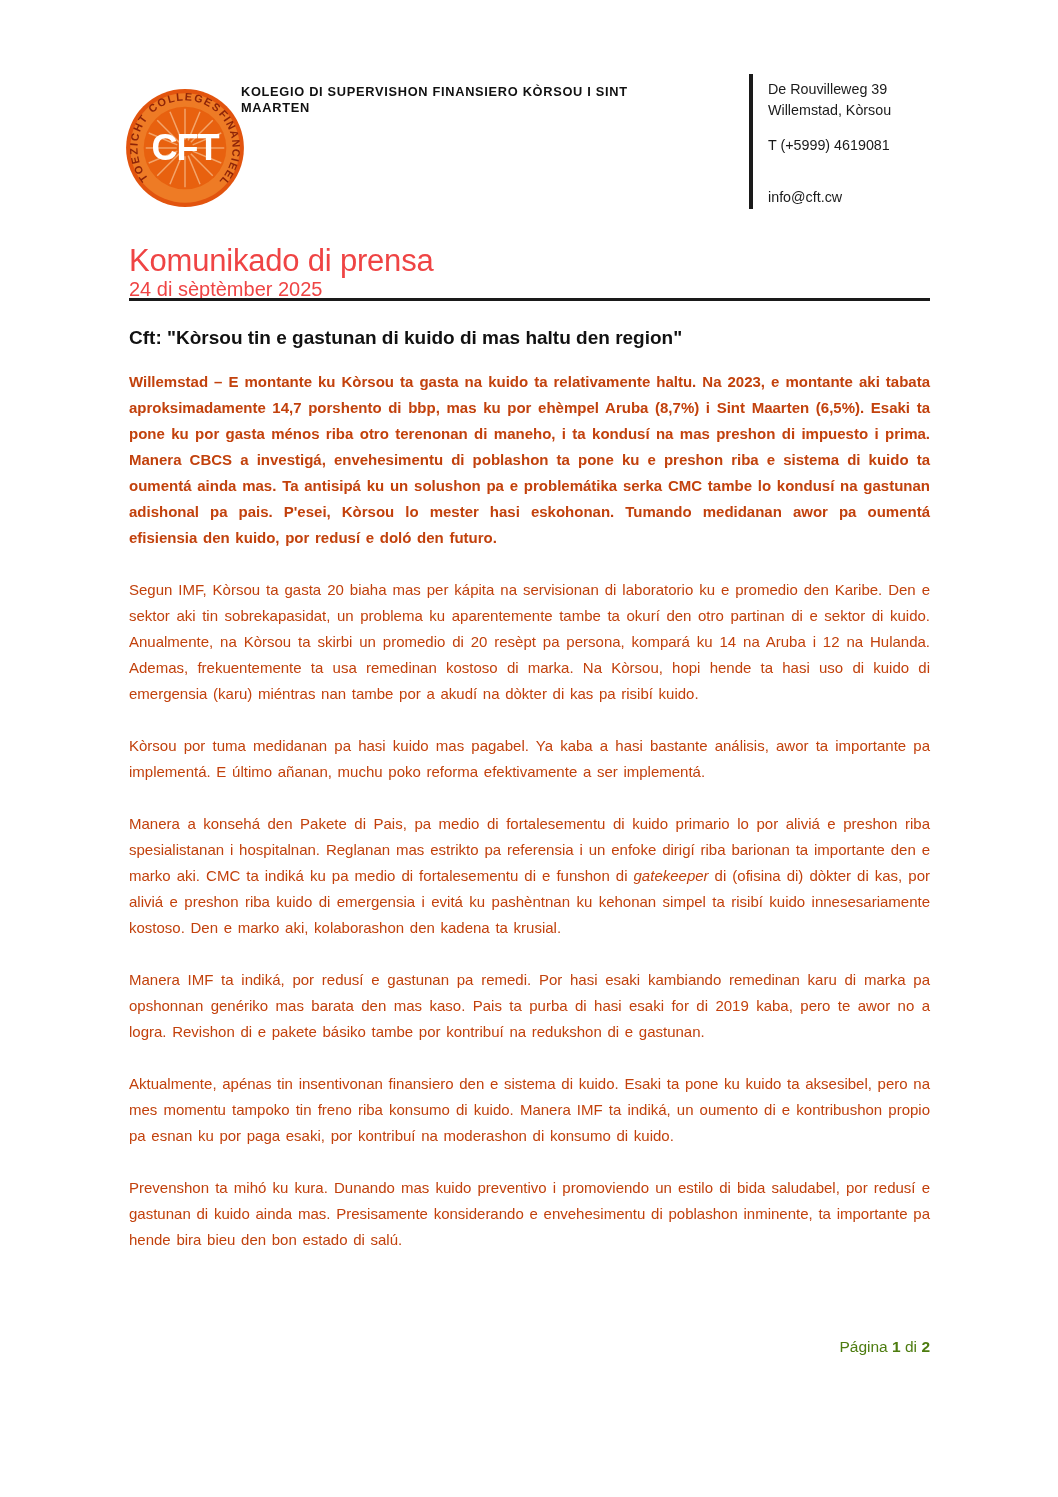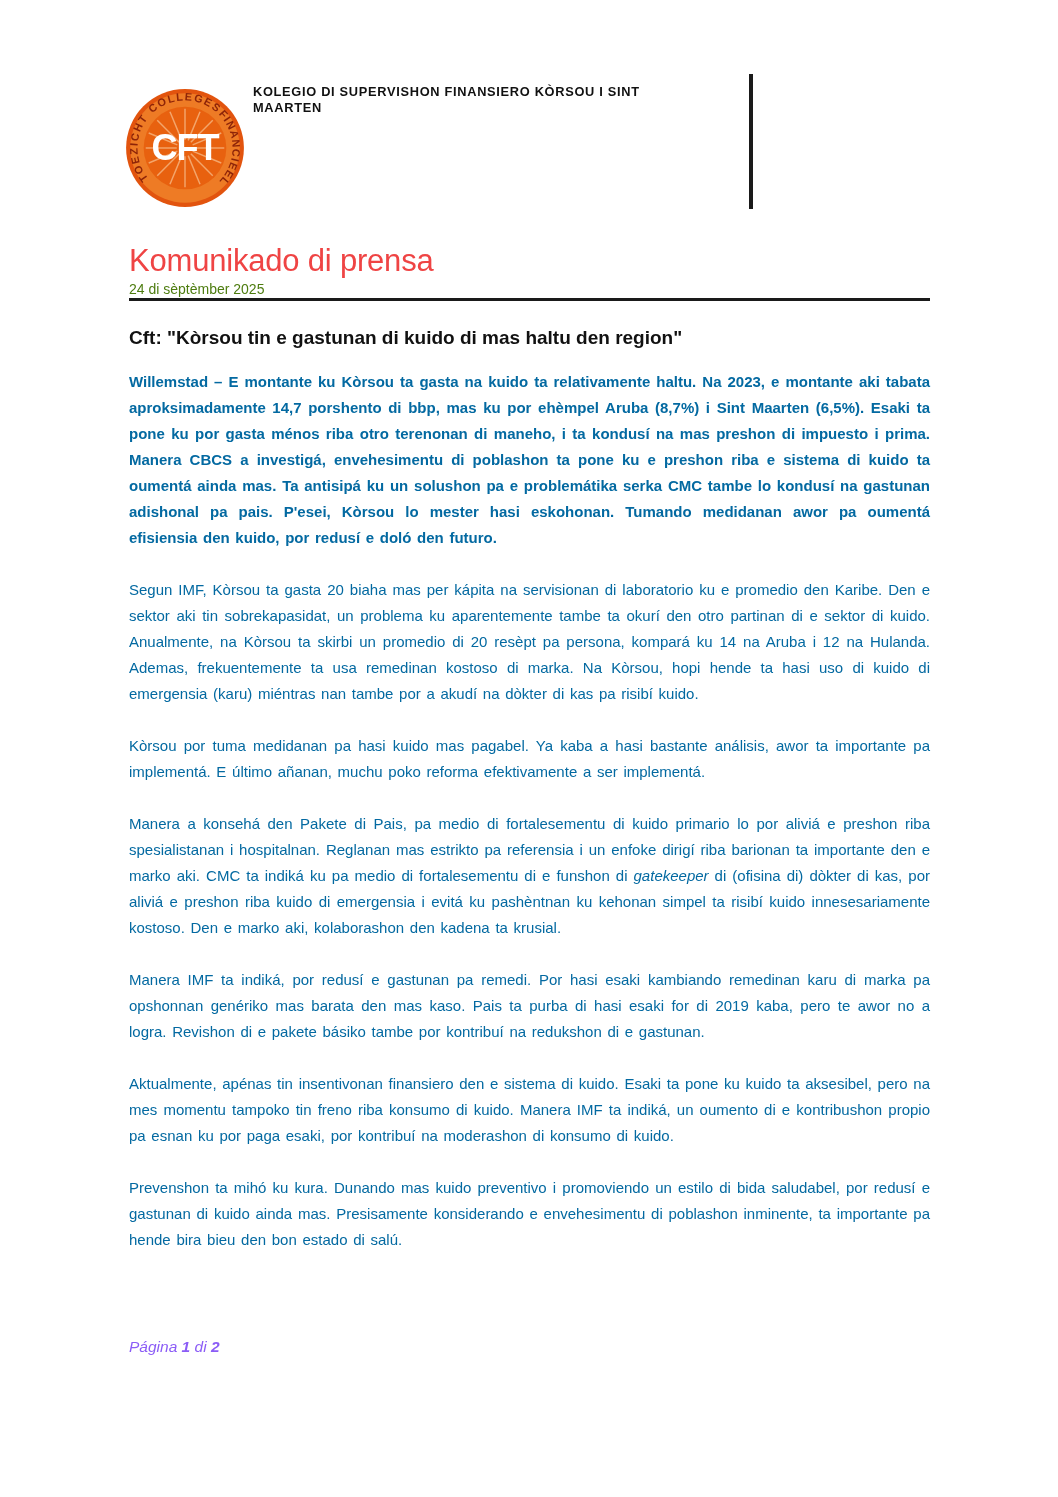--- a/index.html
+++ b/index.html
@@ -10,21 +10,21 @@
     height: 1497px;
     background: #ffffff;
     font-family: "Liberation Sans", "DejaVu Sans", sans-serif;
     color: #0f0f0f;
     overflow: hidden;
   }
 
   
   .logo { position: absolute; left: 123px; top: 86px; width: 124px; height: 124px; }
   .org-name {
-    position: absolute; left: 253px; top: 84px; width: 419px;
+    position: absolute; left: 241px; top: 84px; width: 419px;
     font-size: 12.8px; font-weight: bold; letter-spacing: 0.7px; line-height: 16px;
     color: #111;
   }
   .v-divider {
     position: absolute; left: 749px; top: 74px; width: 4px; height: 135px;
     background: #1a1a1a;
   }
   .contact {
     position: absolute; left: 768px; top: 79px;
     font-size: 14.3px; line-height: 21px; color: #1a1a1a;
@@ -33,46 +33,46 @@
   .contact .email { margin-top: 31px; }
 
   
   .doc-title {
     position: absolute; left: 129px; top: 243px; width: 800px;
     font-size: 31px; font-weight: 400; line-height: 36px; color: #ef4444;
     margin: 0; letter-spacing: -0.2px;
   }
   .doc-date {
     position: absolute; left: 129px; top: 281px; width: 800px;
-    font-size: 14px; line-height: 16px; color: #4d7c0f;
+    font-size: 20px; line-height: 16px; color: #ef4444;
   }
   .masthead-rule {
     position: absolute; left: 129px; top: 298px; width: 801px; height: 2.5px;
     background: #1a1a1a;
   }
 
   
   .headline {
     position: absolute; left: 129px; top: 326px; width: 805px;
     font-size: 19px; font-weight: bold; line-height: 24px; margin: 0; color: #111;
   }
   .article {
     position: absolute; left: 129px; top: 369px; width: 801px;
     font-size: 15px; line-height: 26px; text-align: justify;
-    word-spacing: 1.5px; color: #0369a1;
+    word-spacing: 1.5px; color: #c2410c;
   }
   .article p { margin: 0 0 26px 0; }
   .article p.lead { font-weight: bold; }
   .article h3 { margin: 0; font-size: 15px; font-weight: bold; line-height: 26px; text-align: left; }
   .italic { font-style: italic; }
 
   
   .page-footer {
     position: absolute; left: 129px; top: 1336px; width: 801px;
-    text-align: left; font-size: 15.5px; line-height: 22px; color: #8b5cf6; font-style: italic;
+    text-align: right; font-size: 15.5px; line-height: 22px; color: #4d7c0f;
   }
   .page-footer b { font-weight: bold; }
 </style>
 </head>
 <body>
 
 <div class="page">
 
   <div class="logo">
     <svg width="124" height="124" viewBox="0 0 120 120">
@@ -112,20 +112,26 @@
         <textPath href="#pLeft" startOffset="50%">TOEZICHT</textPath>
       </text>
       <text x="60" y="72" font-family="Liberation Sans, sans-serif" font-size="35" font-weight="bold" fill="#ffffff" text-anchor="middle" letter-spacing="-1">CFT</text>
     </svg>
   </div>
 
   <div class="org-name">KOLEGIO DI SUPERVISHON FINANSIERO KÒRSOU I SINT MAARTEN</div>
 
   <div class="v-divider"></div>
 
+  <div class="contact">
+    <div>De Rouvilleweg 39</div>
+    <div>Willemstad, Kòrsou</div>
+    <div class="phone">T (+5999) 4619081</div>
+    <div class="email">info@cft.cw</div>
+  </div>
 
   <h1 class="doc-title">Komunikado di prensa</h1>
   <div class="doc-date">24 di sèptèmber 2025</div>
   <div class="masthead-rule"></div>
 
   <h2 class="headline">Cft: "Kòrsou tin e gastunan di kuido di mas haltu den region"</h2>
 
   <div class="article">
     <p class="lead">Willemstad – E montante ku Kòrsou ta gasta na kuido ta relativamente haltu. Na 2023, e montante aki tabata aproksimadamente 14,7 porshento di bbp, mas ku por ehèmpel Aruba (8,7%) i Sint Maarten (6,5%). Esaki ta pone ku por gasta ménos riba otro terenonan di maneho, i ta kondusí na mas preshon di impuesto i prima. Manera CBCS a investigá, envehesimentu di poblashon ta pone ku e preshon riba e sistema di kuido ta oumentá ainda mas. Ta antisipá ku un solushon pa e problemátika serka CMC tambe lo kondusí na gastunan adishonal pa pais. P'esei, Kòrsou lo mester hasi eskohonan. Tumando medidanan awor pa oumentá efisiensia den kuido, por redusí e doló den futuro.</p>
     <p>Segun IMF, Kòrsou ta gasta 20 biaha mas per kápita na servisionan di laboratorio ku e promedio den Karibe. Den e sektor aki tin sobrekapasidat, un problema ku aparentemente tambe ta okurí den otro partinan di e sektor di kuido. Anualmente, na Kòrsou ta skirbi un promedio di 20 resèpt pa persona, kompará ku 14 na Aruba i 12 na Hulanda. Ademas, frekuentemente ta usa remedinan kostoso di marka. Na Kòrsou, hopi hende ta hasi uso di kuido di emergensia (karu) miéntras nan tambe por a akudí na dòkter di kas pa risibí kuido.</p>

